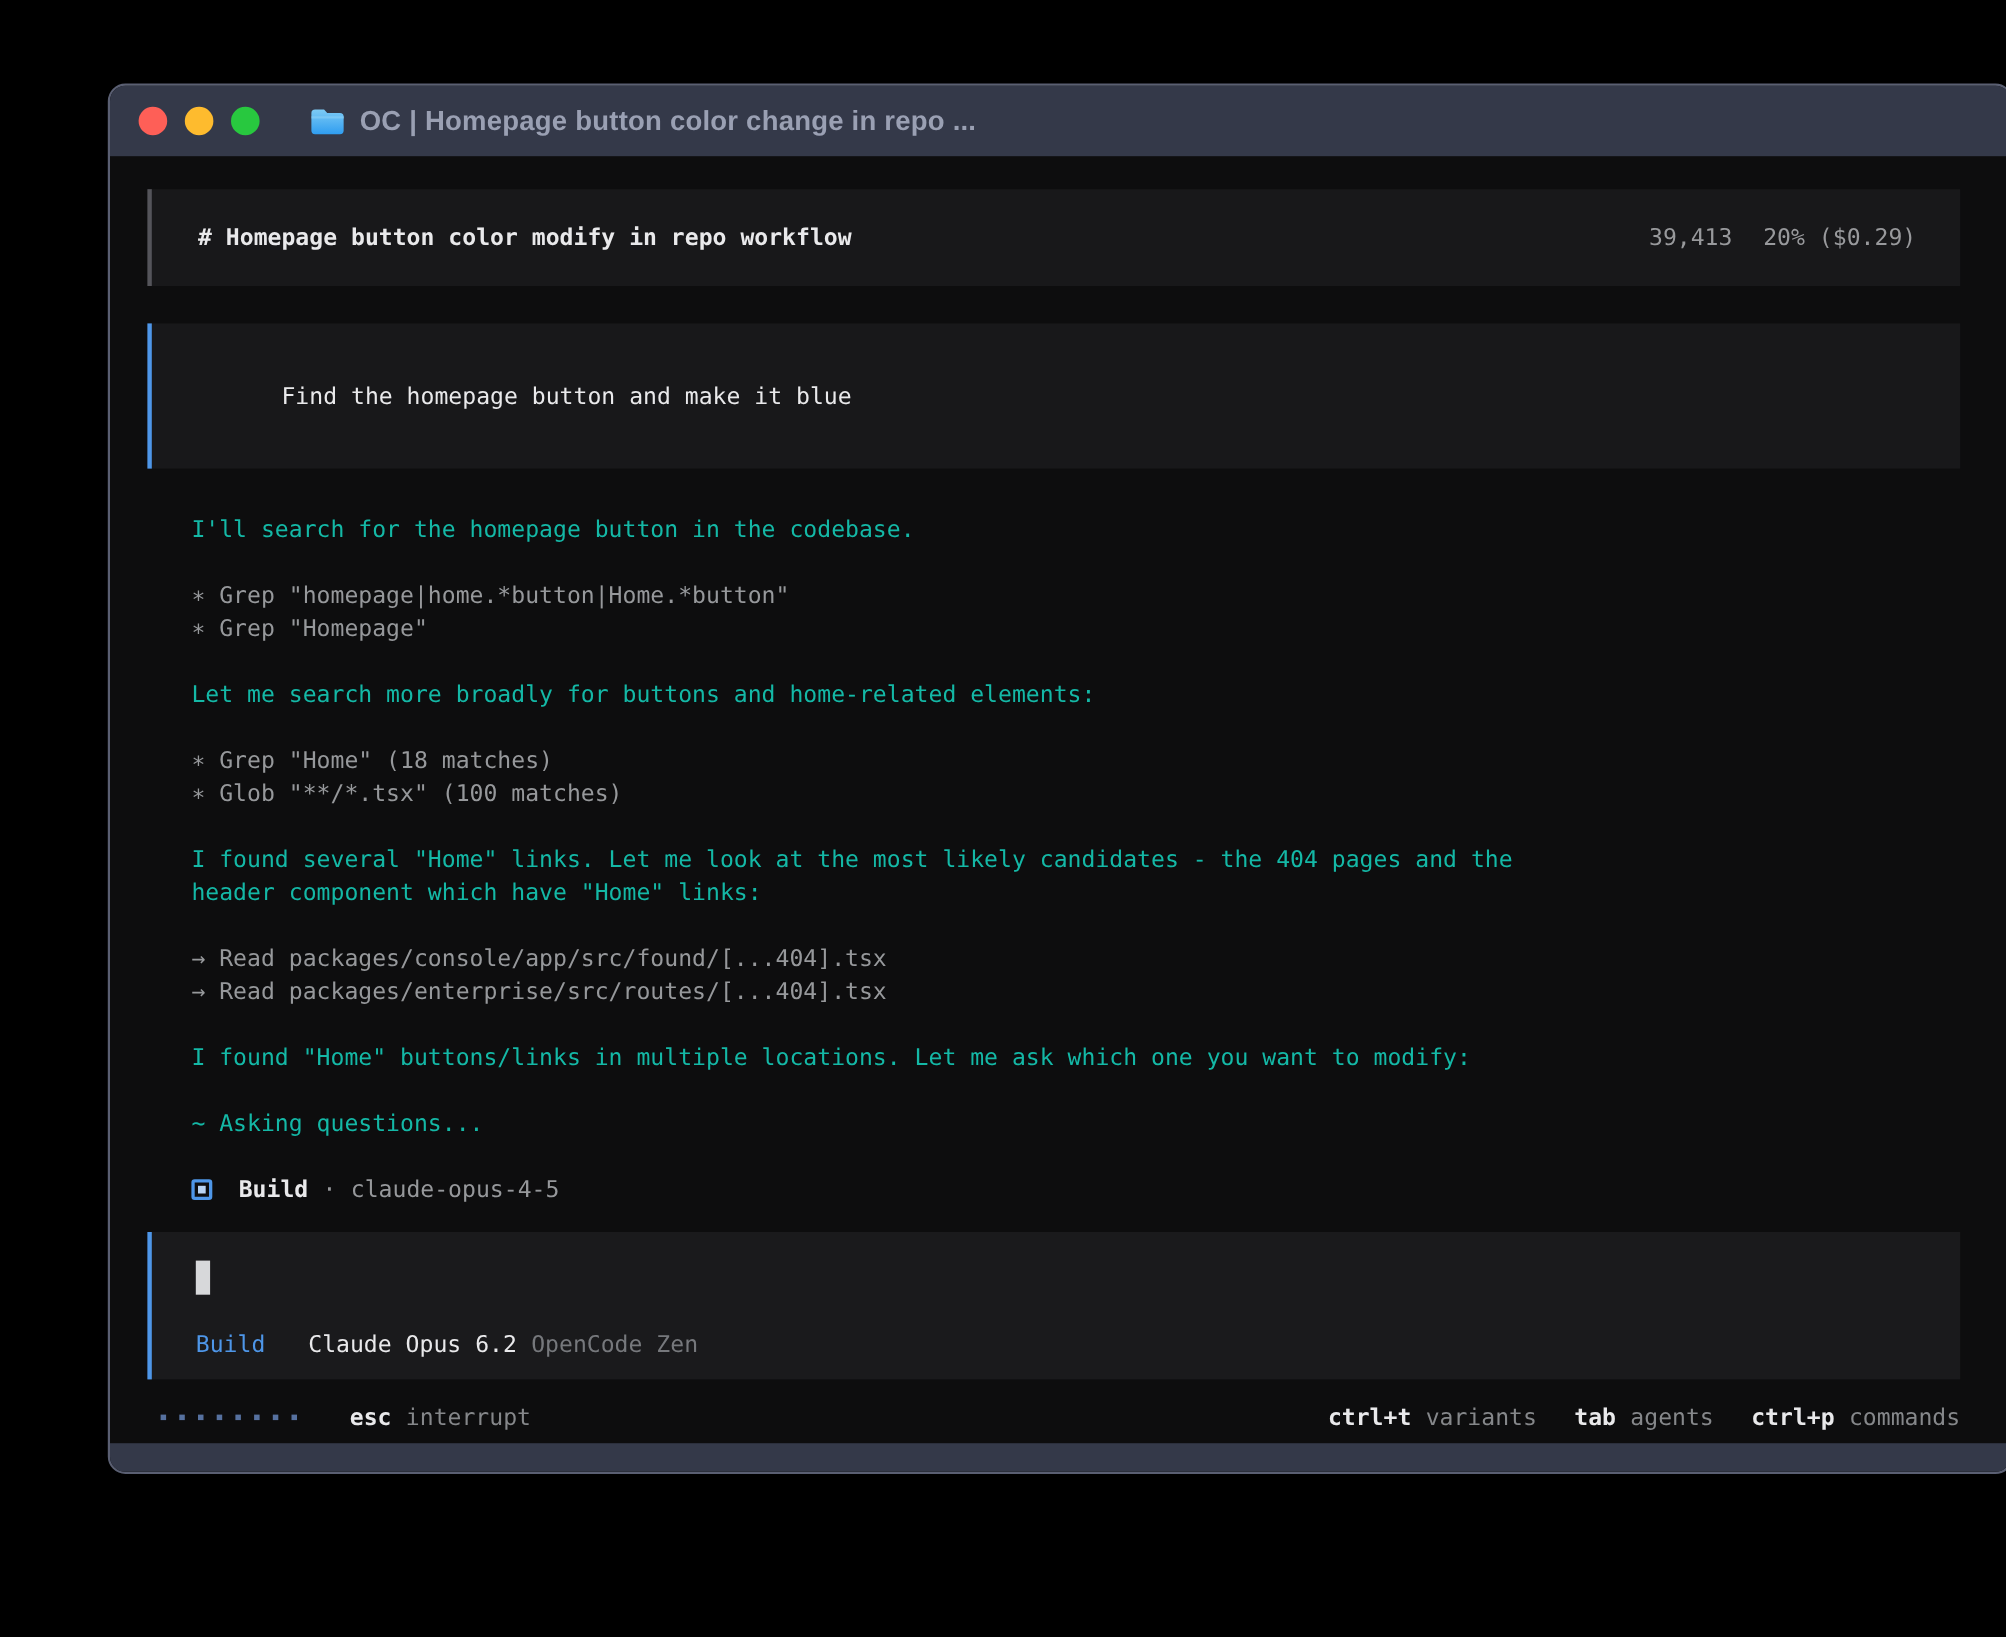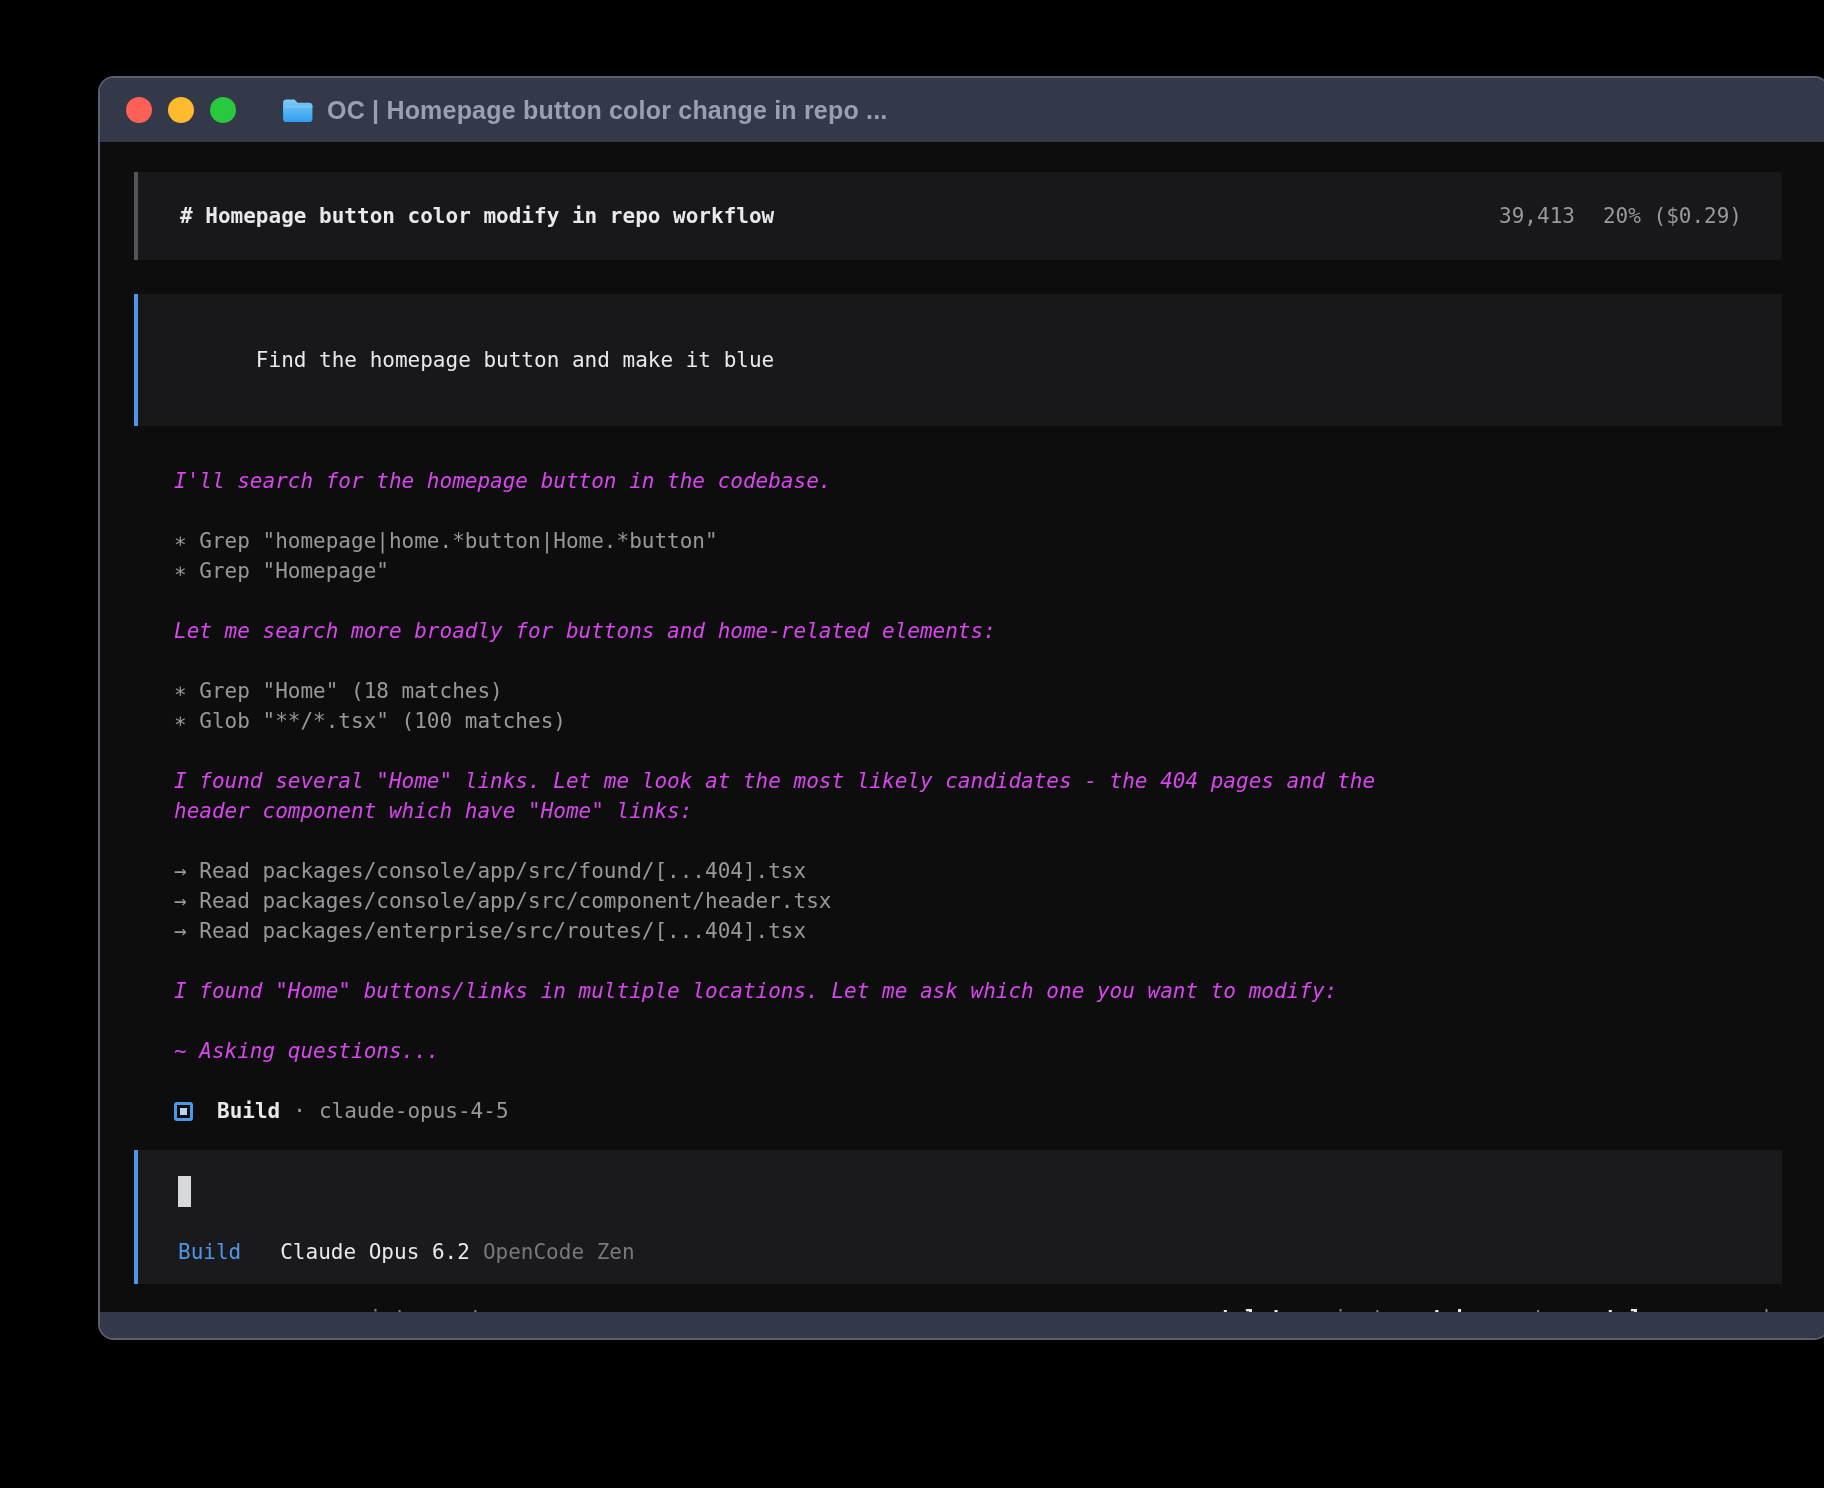--- a/index.html
+++ b/index.html
@@ -37,21 +37,21 @@
   .session-title { font-size:21px; font-weight:bold; color:#e9e9eb; white-space:pre; }
   .session-meta { font-size:21px; color:#98999c; display:flex; gap:28px; white-space:pre; }
 
   .user-block {
     margin-top:34px; border-left-color:#4e96e8;
     padding:30px 40px 30px 42px; font-size:21px; color:#e9e9eb; white-space:pre;
   }
 
   .transcript { margin-top:40px; padding-left:40px; font-size:21px; }
   .t-line { line-height:30px; white-space:pre; }
-  .t-line.white { color:#d946ef;font-style:italic; }
+  .t-line.white { color:#14b8a6; }
   .t-line.gray { color:#96989b; }
   .spacer { height:30px; }
 
   .agent-row { display:flex; align-items:center; line-height:30px; }
   .agent-icon {
     width:19px; height:19px; border:3px solid #4e96e8; border-radius:3px;
     display:flex; align-items:center; justify-content:center; margin-right:24px;
   }
   .agent-icon .dot { width:7px; height:7px; background:#b9d3f2; }
   .agent-name { color:#e9e9eb; font-weight:bold; white-space:pre; }
@@ -130,21 +130,20 @@
       <div class="spacer"></div>
       <div class="t-line white">Let me search more broadly for buttons and home-related elements:</div>
       <div class="spacer"></div>
       <div class="t-line gray">∗ Grep "Home" (18 matches)</div>
       <div class="t-line gray">∗ Glob "**/*.tsx" (100 matches)</div>
       <div class="spacer"></div>
       <div class="t-line white">I found several "Home" links. Let me look at the most likely candidates - the 404 pages and the</div>
       <div class="t-line white">header component which have "Home" links:</div>
       <div class="spacer"></div>
       <div class="t-line gray">→ Read packages/console/app/src/found/[...404].tsx</div>
-      <div class="t-line gray">→ Read packages/console/app/src/component/header.tsx</div>
       <div class="t-line gray">→ Read packages/enterprise/src/routes/[...404].tsx</div>
       <div class="spacer"></div>
       <div class="t-line white">I found "Home" buttons/links in multiple locations. Let me ask which one you want to modify:</div>
       <div class="spacer"></div>
       <div class="t-line white">~ Asking questions...</div>
       <div class="spacer"></div>
       <div class="agent-row">
         <span class="agent-icon">
             <span class="dot"></span>
           </span>

